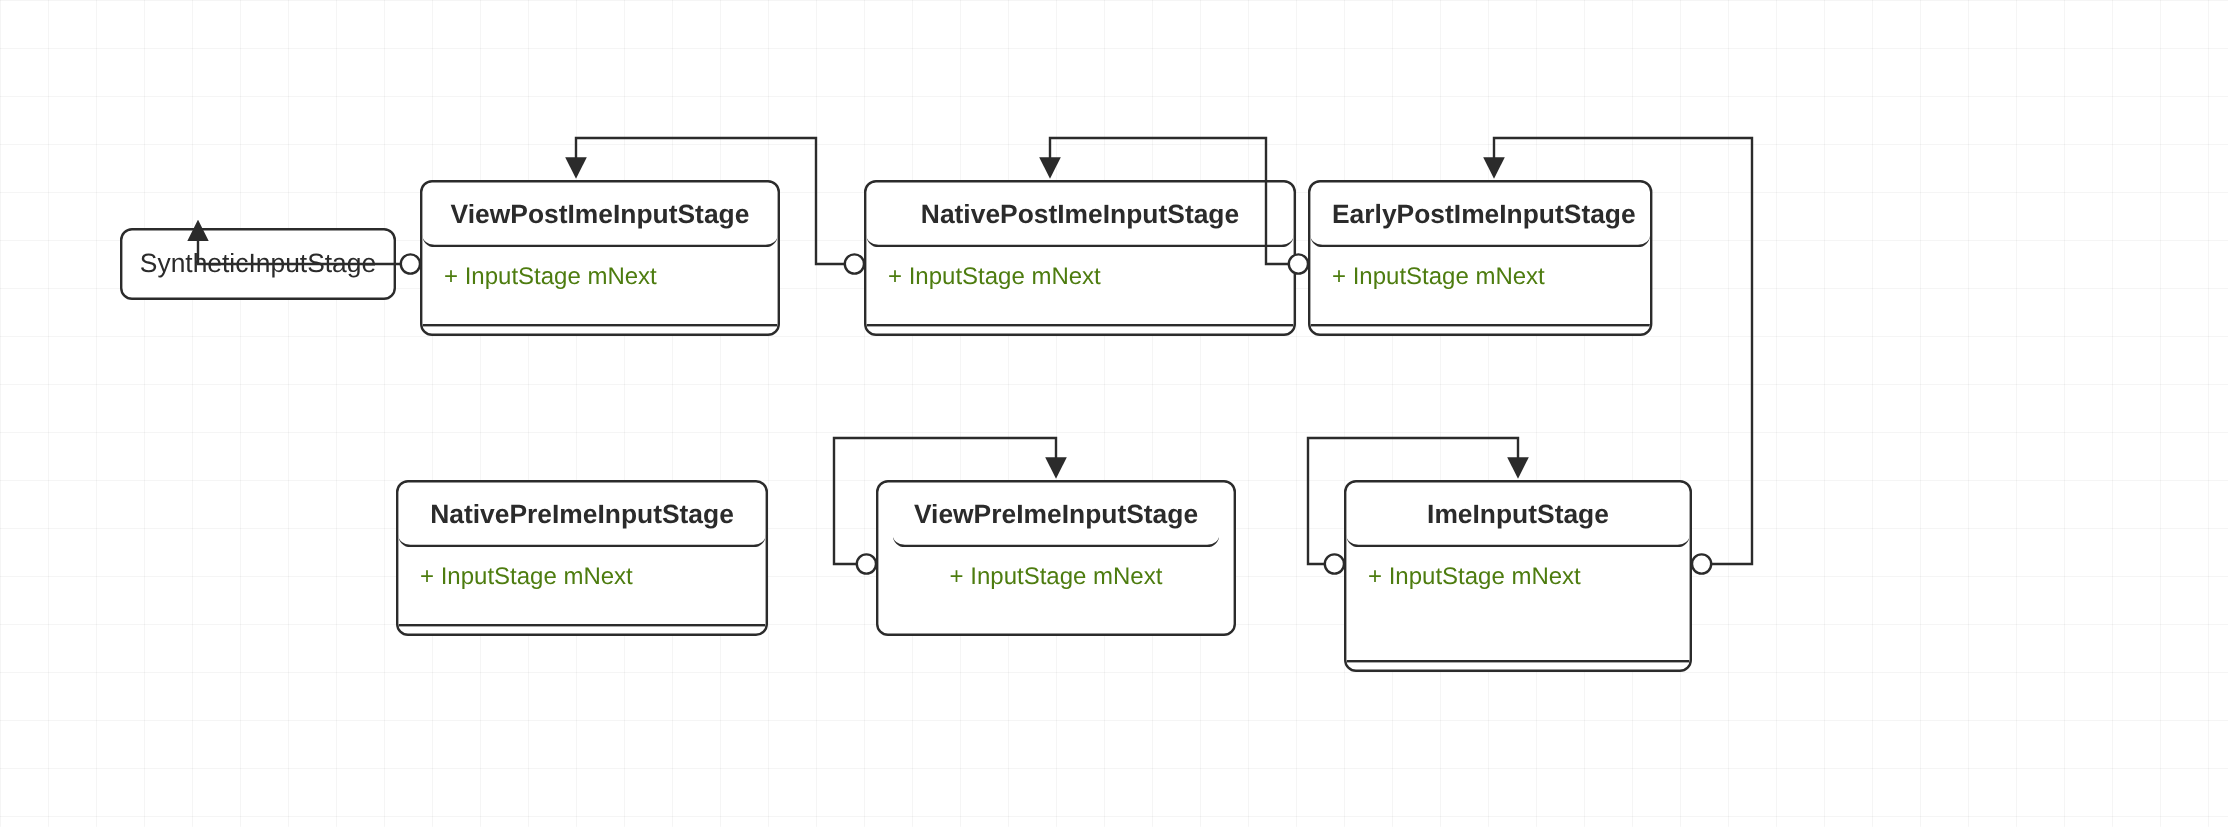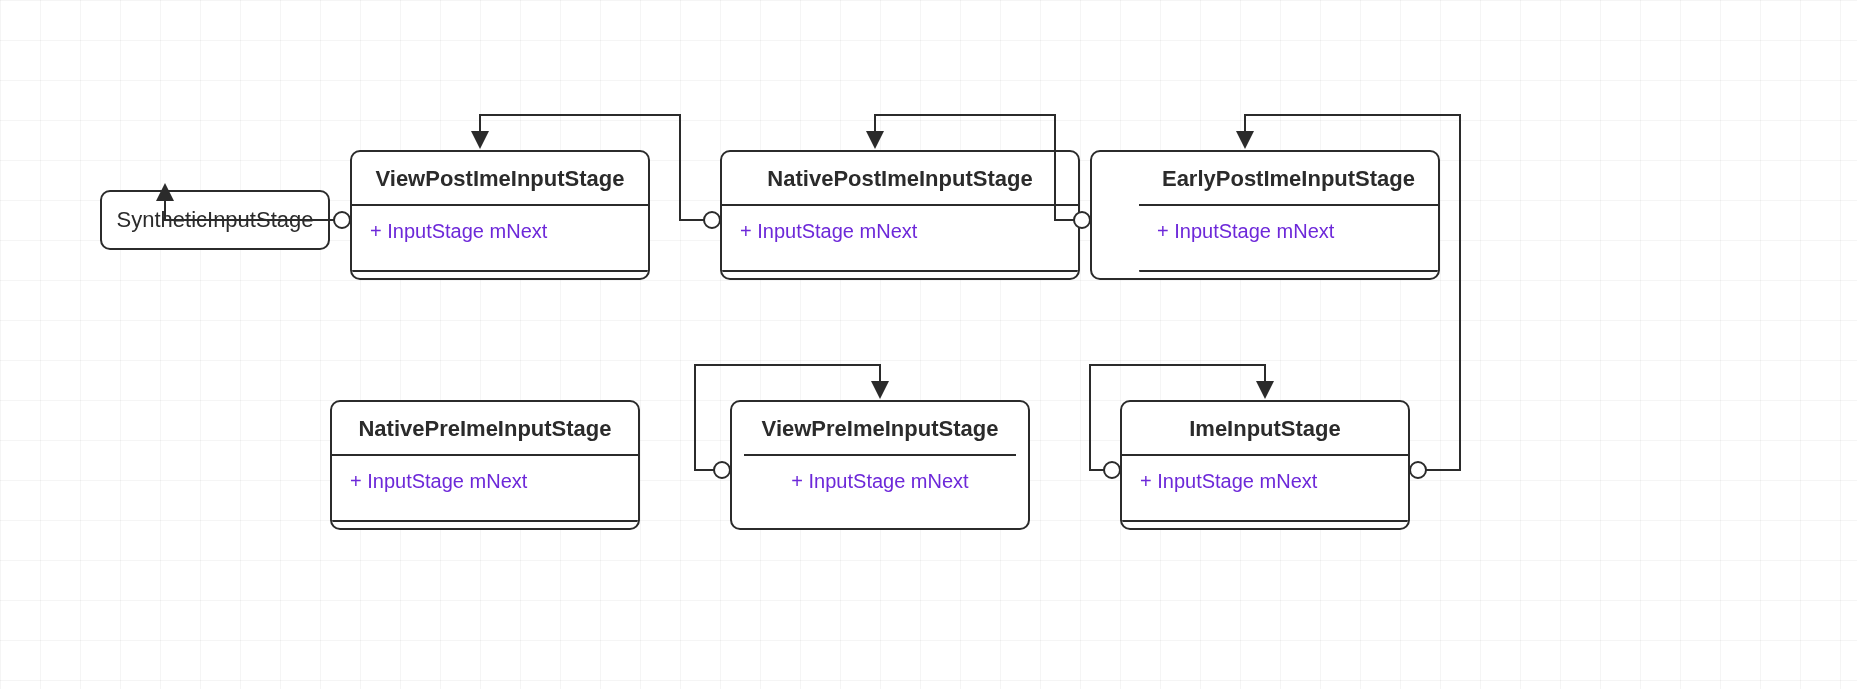--- a/index.html
+++ b/index.html
@@ -45,24 +45,25 @@
     flex-direction: column;
     overflow: hidden;
   }
   .node.cls .title {
     font-weight: 700;
     font-size: 22px;
     color: #2b2b2b;
     padding: 14px 18px 12px 18px;
     border-bottom: 2px solid #2b2b2b;
     text-align: center;
+    border-radius: 10px;
   }
   .node.cls .attrs {
     font-size: 20px;
-    color: #6d28d9;
+    color: #4d7c0f;
     padding: 14px 18px;
     flex: 1;
   }
   .node.cls::after {
     
     content: "";
     display: block;
     height: 6px;
     border-top: 2px solid #2b2b2b;
     border-radius: 0 0 8px 8px;
@@ -80,36 +81,36 @@
 <div class="node cls" style="left:350px; top:150px; width:300px; height:130px;">
   <div class="title">ViewPostImeInputStage</div>
   <div class="attrs">+ InputStage mNext</div>
 </div>
 
 <div class="node cls" style="left:720px; top:150px; width:360px; height:130px;">
   <div class="title">NativePostImeInputStage</div>
   <div class="attrs">+ InputStage mNext</div>
 </div>
 
-<div class="node cls" style="left:1090px; top:150px; width:350px; height:130px;padding-left:47px;">
+<div class="node cls" style="left:1090px; top:150px; width:287px; height:130px;">
   <div class="title">EarlyPostImeInputStage</div>
   <div class="attrs">+ InputStage mNext</div>
 </div>
 
 <div class="node cls" style="left:330px; top:400px; width:310px; height:130px;">
   <div class="title">NativePreImeInputStage</div>
   <div class="attrs">+ InputStage mNext</div>
 </div>
 
 <div class="node cls" style="left:730px; top:400px; width:300px; height:130px;align-items:center;">
   <div class="title">ViewPreImeInputStage</div>
   <div class="attrs">+ InputStage mNext</div>
 </div>
 
-<div class="node cls" style="left:1120px; top:400px; width:290px; height:130px;">
+<div class="node cls" style="left:1120px; top:400px; width:290px; height:160px;">
   <div class="title">ImeInputStage</div>
   <div class="attrs">+ InputStage mNext</div>
 </div>
 
 <svg class="overlay" viewBox="0 0 1857 689">
   <defs>
     <marker id="arrow" viewBox="0 0 12 12" refX="10" refY="6" markerWidth="9" markerHeight="9" orient="auto-start-reverse">
       <path d="M 0 0 L 12 6 L 0 12 z" fill="#2b2b2b"></path>
     </marker>
   </defs>

